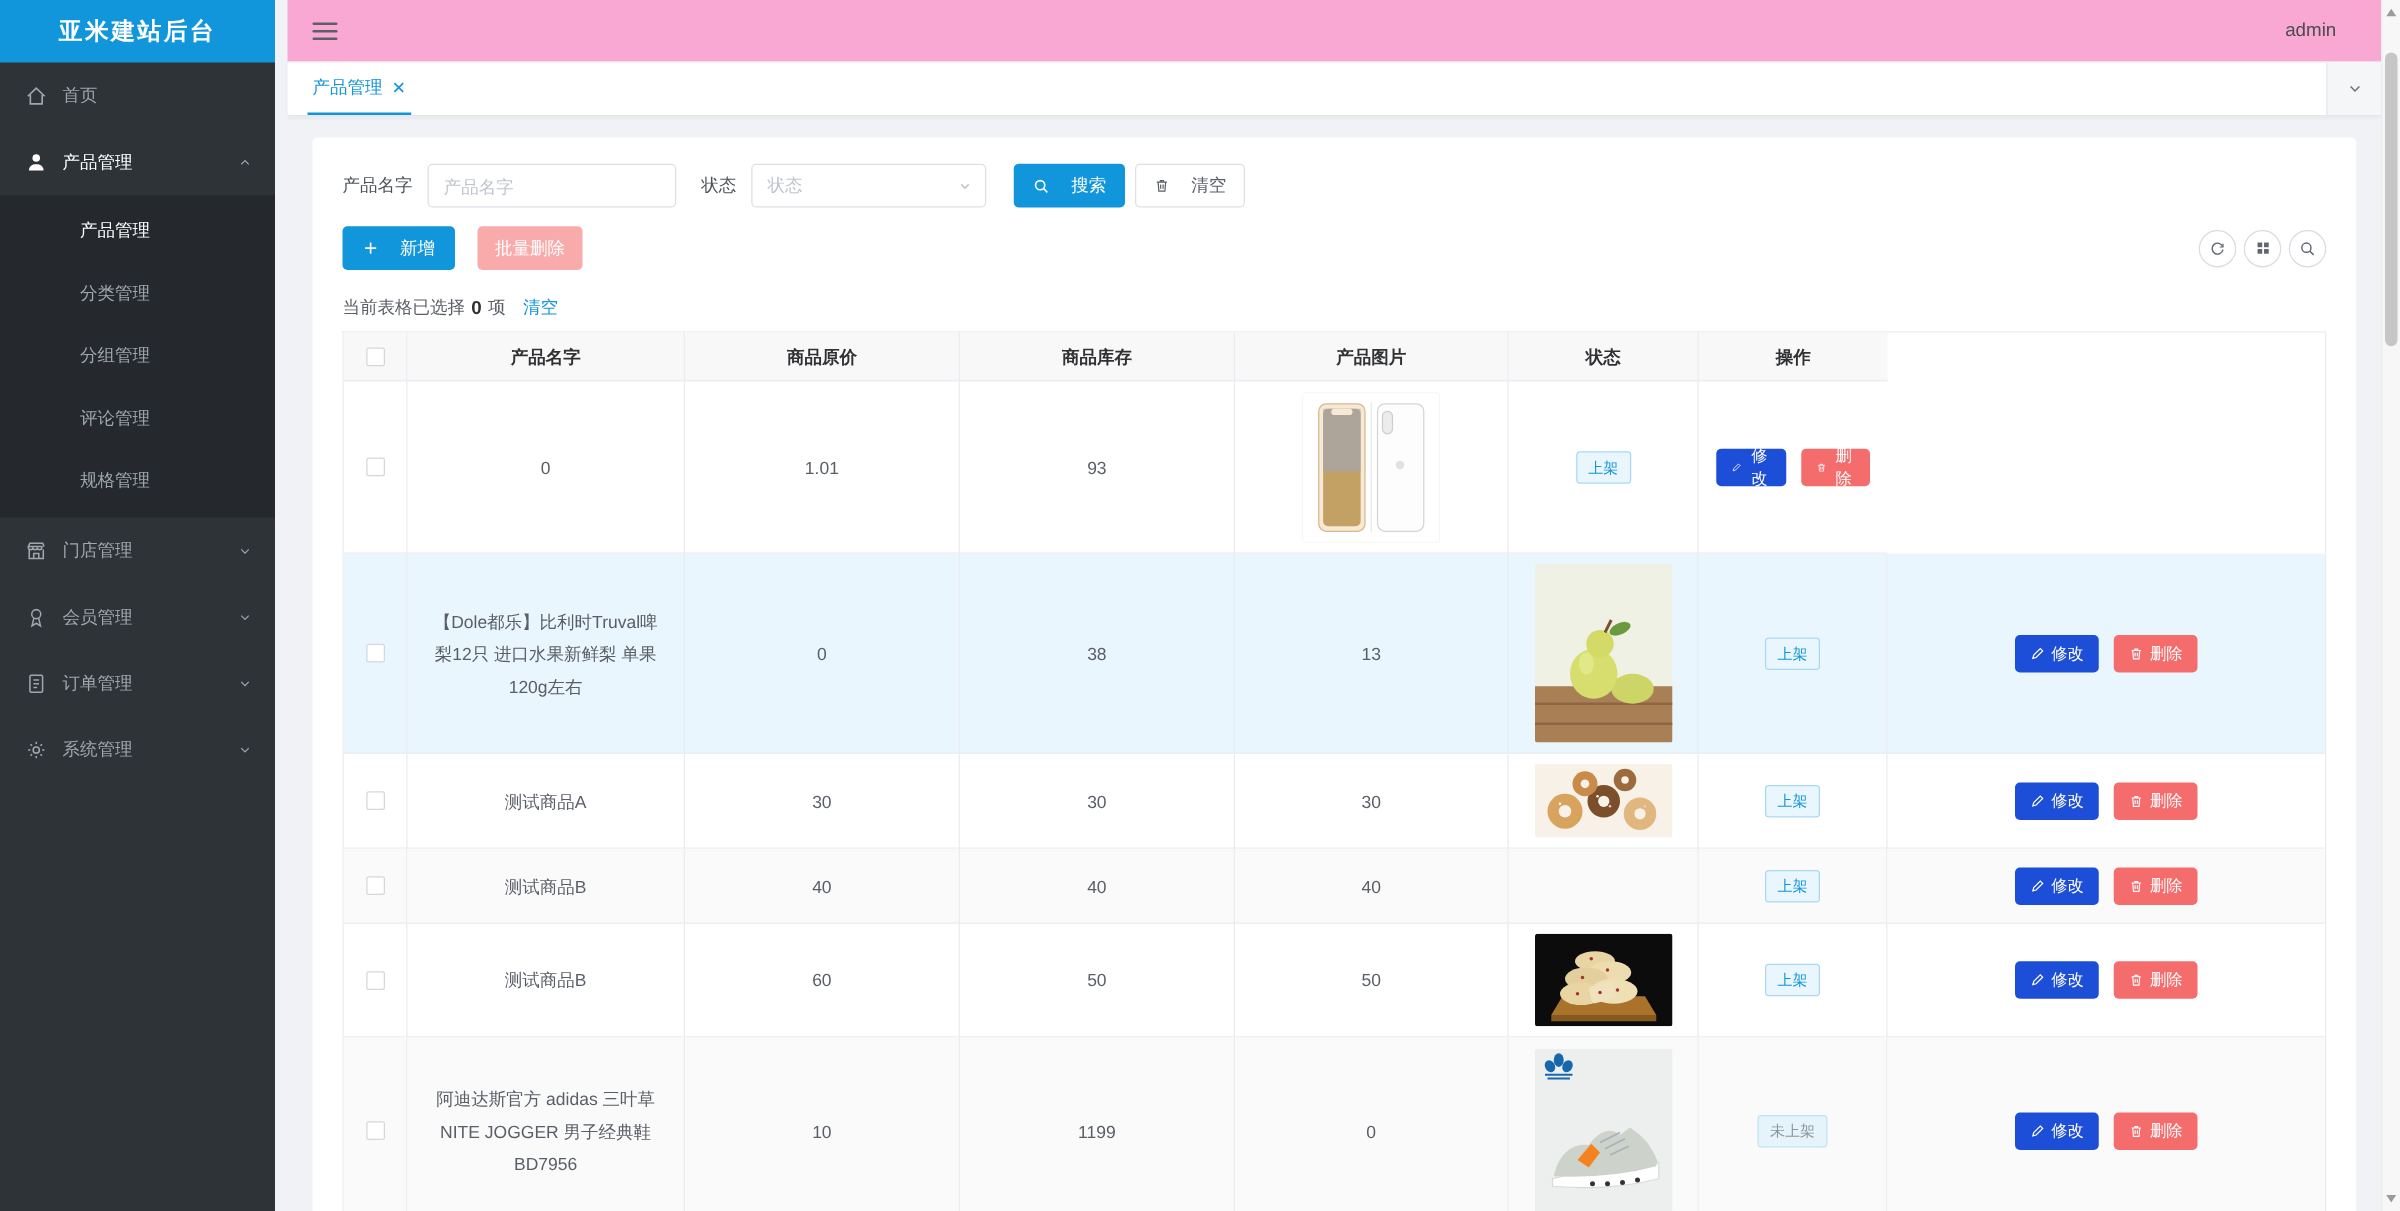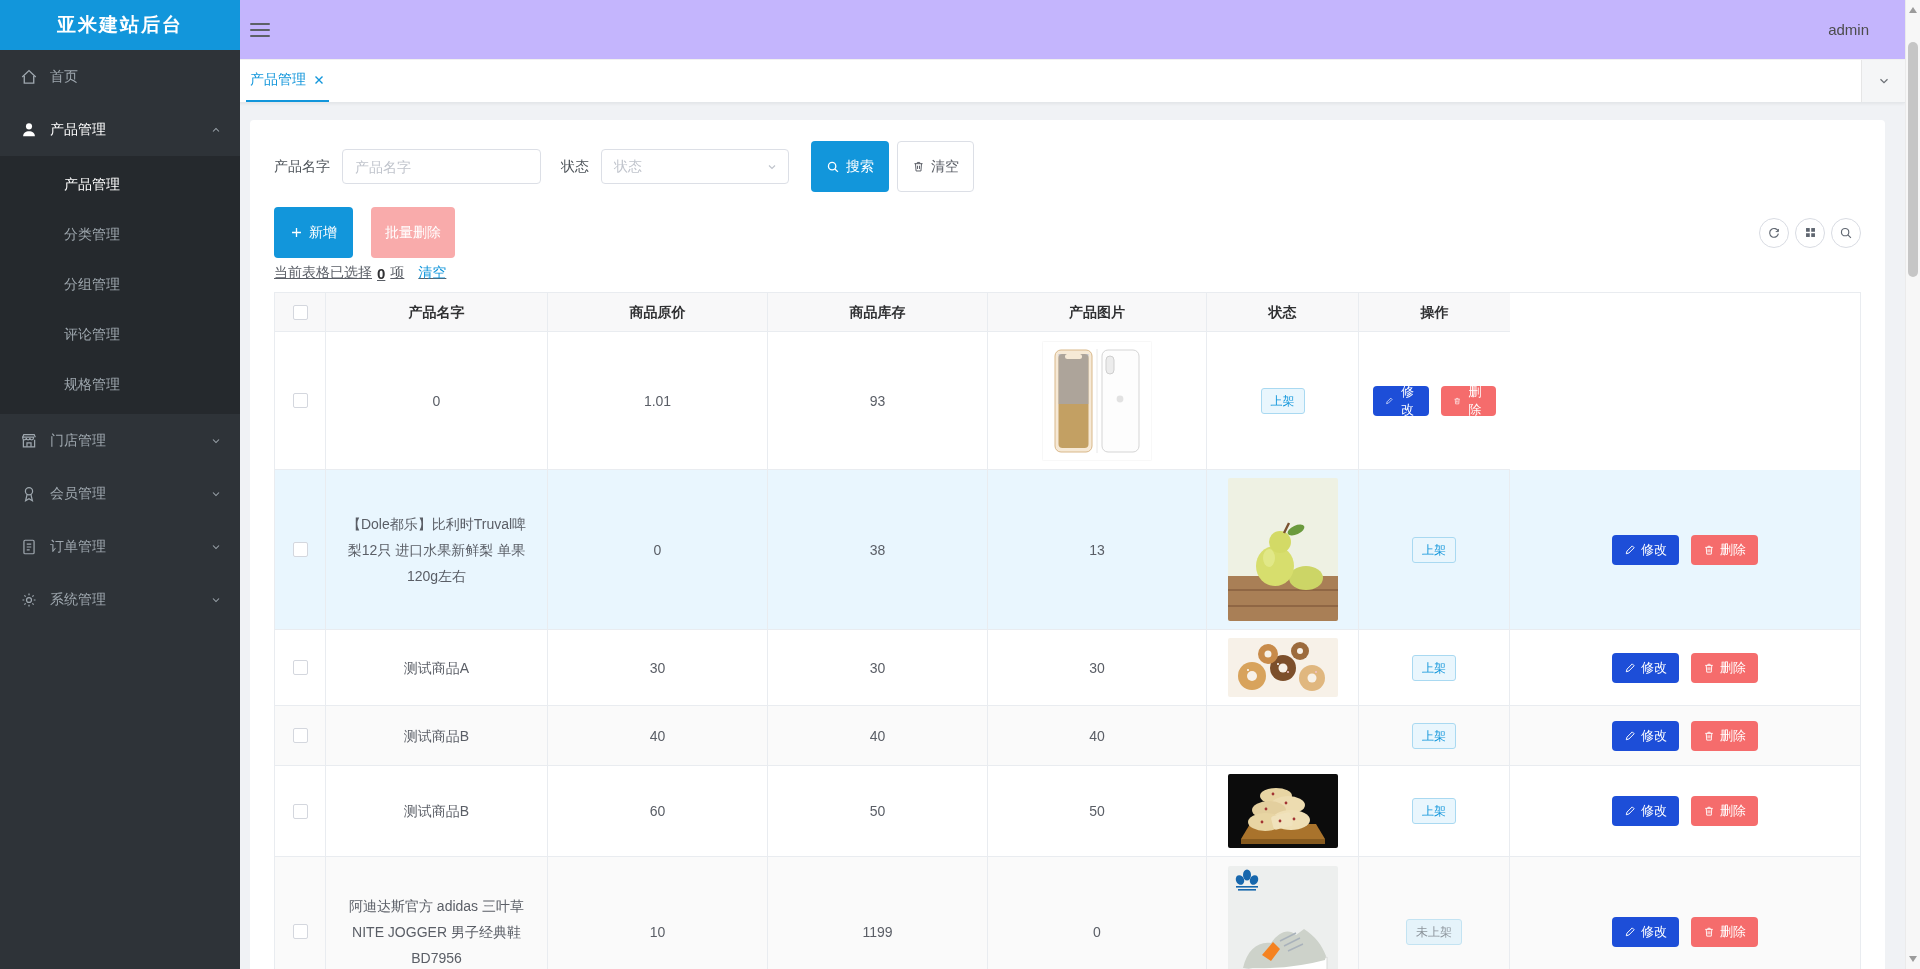--- a/index.html
+++ b/index.html
@@ -1,68 +1,68 @@
 <!DOCTYPE html>
 <html><head>
 <meta charset="utf-8">
 <style>
   * { margin:0; padding:0; box-sizing:border-box; }
   html,body { width:1920px; height:969px; overflow:hidden; font-family:"Liberation Sans","DejaVu Sans",sans-serif; background:#f0f2f5; }
   .app { position:relative; width:1920px; height:969px; }
 
   
-  .sidebar { position:absolute; left:0; top:0; width:240px; height:969px; background:#2e3338; z-index:5; }
+  .sidebar { position:absolute; left:0; top:0; width:220px; height:969px; background:#2e3338; z-index:5; }
   .logo { height:50px; background:#1296db; color:#fff; font-size:19px; font-weight:bold; display:flex; align-items:center; justify-content:center; letter-spacing:2px; }
   .nav-item { height:53px; display:flex; align-items:center; padding:0 18px 0 20px; color:#9ea7ae; font-size:14px; cursor:pointer; }
   .nav-item .nicon { width:18px; height:18px; margin-right:12px; flex:0 0 18px; }
   .nav-item .chev { margin-left:auto; width:12px; height:12px; }
   .nav-item.active-parent { color:#ffffff; }
   .submenu { background:#25292d; padding:4px 0; }
   .sub-item { height:50px; display:flex; align-items:center; padding-left:64px; color:#9ea7ae; font-size:14px; cursor:pointer; }
   .sub-item.active { color:#ffffff; }
   svg { display:block; }
 
   
   .main { position:absolute; left:230px; top:0; width:1675px; height:969px; }
-  .topbar { height:60px; background:#c4b5fd; display:flex; align-items:center; justify-content:space-between; padding:0 36px 0 20px; border-bottom:1px solid #f2f2f2;gap:36px; }
+  .topbar { height:50px; background:#f9a8d4; display:flex; align-items:center; justify-content:space-between; padding:0 36px 0 20px; border-bottom:1px solid #f2f2f2;gap:36px; }
   .burger { width:20px; height:14px; display:flex; flex-direction:column; justify-content:space-between; cursor:pointer; }
   .burger span { display:block; height:2px; background:#5c6066; border-radius:1px; }
   .admin { font-size:15px; color:#4c4c4c; cursor:pointer; }
 
   .tabbar { height:43px; background:#fff; border-bottom:1px solid #e4e7ea; box-shadow:0 1px 3px rgba(0,0,0,.06); display:flex; align-items:stretch; position:relative; }
   .tab { margin-left:16px; display:flex; align-items:center; gap:7px; color:#1296db; font-size:14px; border-bottom:2px solid #1296db; padding:0 4px; cursor:pointer; }
   .tab-close { width:12px; height:12px; cursor:pointer; }
   .tab-expander { position:absolute; right:0; top:0; bottom:0; width:44px; background:#f5f6f7; border-left:1px solid #e6e6e6; display:flex; align-items:center; justify-content:center; cursor:pointer; }
 
   .content { height:876px; padding:17px 20px 0 20px; overflow:hidden; }
   .card { background:#fff; border-radius:4px; padding:21px 24px; height:900px; }
 
   
   .filter-row { display:flex; align-items:center; font-size:14px; color:#4c5258; }
   .filter-row .flabel { margin-right:12px; }
   .tinput { width:199px; height:35px; border:1px solid #dcdfe6; border-radius:4px; padding:0 12px; font-size:14px; color:#333; outline:none; font-family:inherit; }
   .tinput::placeholder { color:#c0c4cc; }
   .fsel { margin-left:20px; }
   .select { position:relative; width:188px; height:35px; border:1px solid #dcdfe6; border-radius:4px; display:flex; align-items:center; padding:0 12px; color:#c0c4cc; font-size:14px; cursor:pointer; background:#fff; }
   .select .chevd { position:absolute; right:10px; top:11px; }
-  .btn { display:inline-flex; align-items:center; justify-content:center; gap:6px; height:51px; border:none; border-radius:4px; font-size:14px; cursor:pointer; font-family:inherit; }
+  .btn { display:inline-flex; align-items:center; justify-content:center; gap:17px; height:35px; border:none; border-radius:4px; font-size:14px; cursor:pointer; font-family:inherit; }
   .btn-primary { background:#1296db; color:#fff; padding:0 15px; }
   .btn-plain { background:#fff; color:#5a5e66; border:1px solid #dcdfe6; padding:0 14px; }
   .btn-search { margin-left:22px; }
   .btn-clear { margin-left:8px; }
 
   
   .action-row { margin-top:15px; display:flex; align-items:center;font-family:Liberation Serif, serif; }
   .btn-add { padding:0 16px; }
   .btn-batch { margin-left:18px; background:#f9abab; color:#fff; padding:0 14px; cursor:not-allowed; }
   .tool-icons { margin-left:auto; display:flex; gap:6px; }
   .circle-btn { width:30px; height:30px; border-radius:50%; border:1px solid #d9dce3; background:#fff; display:flex; align-items:center; justify-content:center; cursor:pointer; }
 
   
-  .selection-row { margin-top:6px; display:flex; align-items:center; font-size:14px; color:#5a5e66;text-decoration:underline; }
+  .selection-row { margin-top:21px; display:flex; align-items:center; font-size:14px; color:#5a5e66; }
   .sel-count { font-weight:bold; color:#303133; margin:0 5px; font-size:15px; }
   .sel-suffix { margin-right:14px; }
   .link { color:#1296db; cursor:pointer; }
 
   
   .table { margin-top:10px; border:1px solid #e9ecf0; border-bottom:none; font-size:14px; color:#5a5e66; }
   .trow { display:grid; grid-template-columns:51px 222px 220px 220px 219px 152px 151px auto; }
   .tcell { border-right:1px solid #e9ecf0; border-bottom:1px solid #e9ecf0; display:flex; align-items:center; justify-content:center; text-align:center; padding:8px 14px; line-height:26px; }
   .tcell:last-child { border-right:none; }
   .thead .tcell { background:#f8f8f9; font-weight:bold; color:#303133; min-height:38px; padding:6px 10px; }

